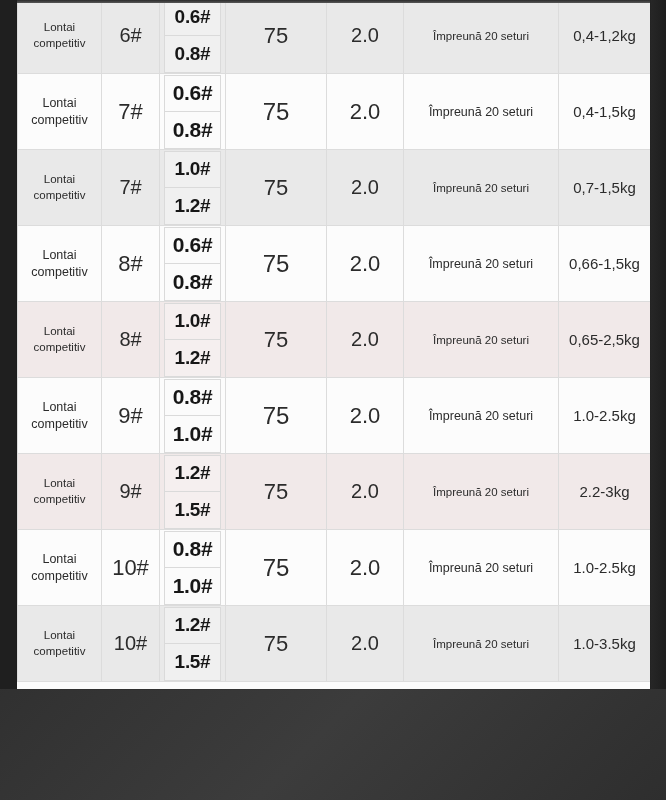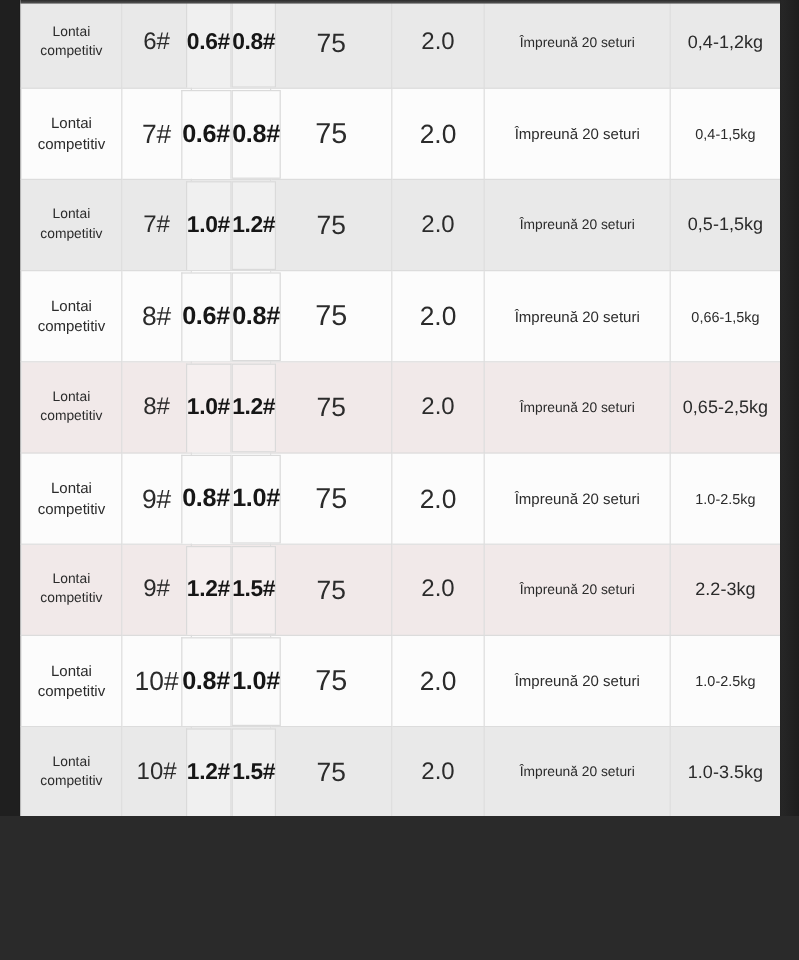--- a/index.html
+++ b/index.html
@@ -10,21 +10,21 @@
     width: 666px;
     height: 800px;
     overflow: hidden;
     font-family: "Liberation Sans", sans-serif;
     background: #2a2a2a;
   }
 
   #page {
     position: relative;
     width: 666px;
-    height: 680px;
+    height: 800px;
     background:
       linear-gradient(135deg, #1b1b1b 0%, #242424 22%, #333333 52%, #3c3c3c 72%, #2e2e2e 100%);
     overflow: hidden;
   }
 
   
   #spec-table-wrap {
     position: absolute;
     left: 17px;
     top: 0px;
@@ -72,37 +72,37 @@
   tr.sz-sm .weight   { font-size: 20px; }
   tr.sz-sm .sets     { font-size: 11.5px; }
   tr.sz-sm .cap      { font-size: 15px; }
 
   tr.sz-lg .brand    { font-size: 12.5px; }
   tr.sz-lg .hook     { font-size: 22px; }
   tr.sz-lg .dia      { font-size: 21px; }
   tr.sz-lg .len      { font-size: 24px; }
   tr.sz-lg .weight   { font-size: 22px; }
   tr.sz-lg .sets     { font-size: 12.5px; }
-  tr.sz-lg .cap      { font-size: 12px; margin-top: 20px; }
+  tr.sz-lg .cap      { font-size: 15px; margin-top: 20px; }
 
   td.brand  { color: #555; line-height: 1.35; }
   td.hook   { color: #1d1d1d; }
   td.len    { color: #c0392b; }
   td.weight { color: #1d1d1d; }
   td.sets   { color: #4a4a4a; }
   td.cap    { color: #1d1d1d; }
 
   
   td.dia-cell {
     padding: 0;
     position: relative;
   }
   .dia-stack {
     display: flex;
-    flex-direction: row;
+    flex-direction: column;
     justify-content: center;
     height: 74px;
     padding: 0 4px;
     box-sizing: border-box;
   }
   .dia-box {
     flex: 1 1 0;
     display: flex;
     align-items: center;
     justify-content: center;
@@ -193,21 +193,21 @@
             <td class="hook">7#</td>
             <td class="dia-cell dia">
               <div class="dia-stack">
                 <div class="dia-box top">1.0#</div>
                 <div class="dia-box bottom">1.2#</div>
               </div>
             </td>
             <td class="len">75</td>
             <td class="weight">2.0</td>
             <td class="sets">Împreună 20 seturi</td>
-            <td class="cap">0,5-1,5kg</td>
+            <td class="cap">0,7-1,5kg</td>
           </tr>
           <tr class="r-row bg-white sz-lg">
             <td class="brand">
               <span class="brand-line">Lontai</span>
               <span class="brand-line">competitiv</span>
             </td>
             <td class="hook">8#</td>
             <td class="dia-cell dia">
               <div class="dia-stack">
                 <div class="dia-box top">0.6#</div>

